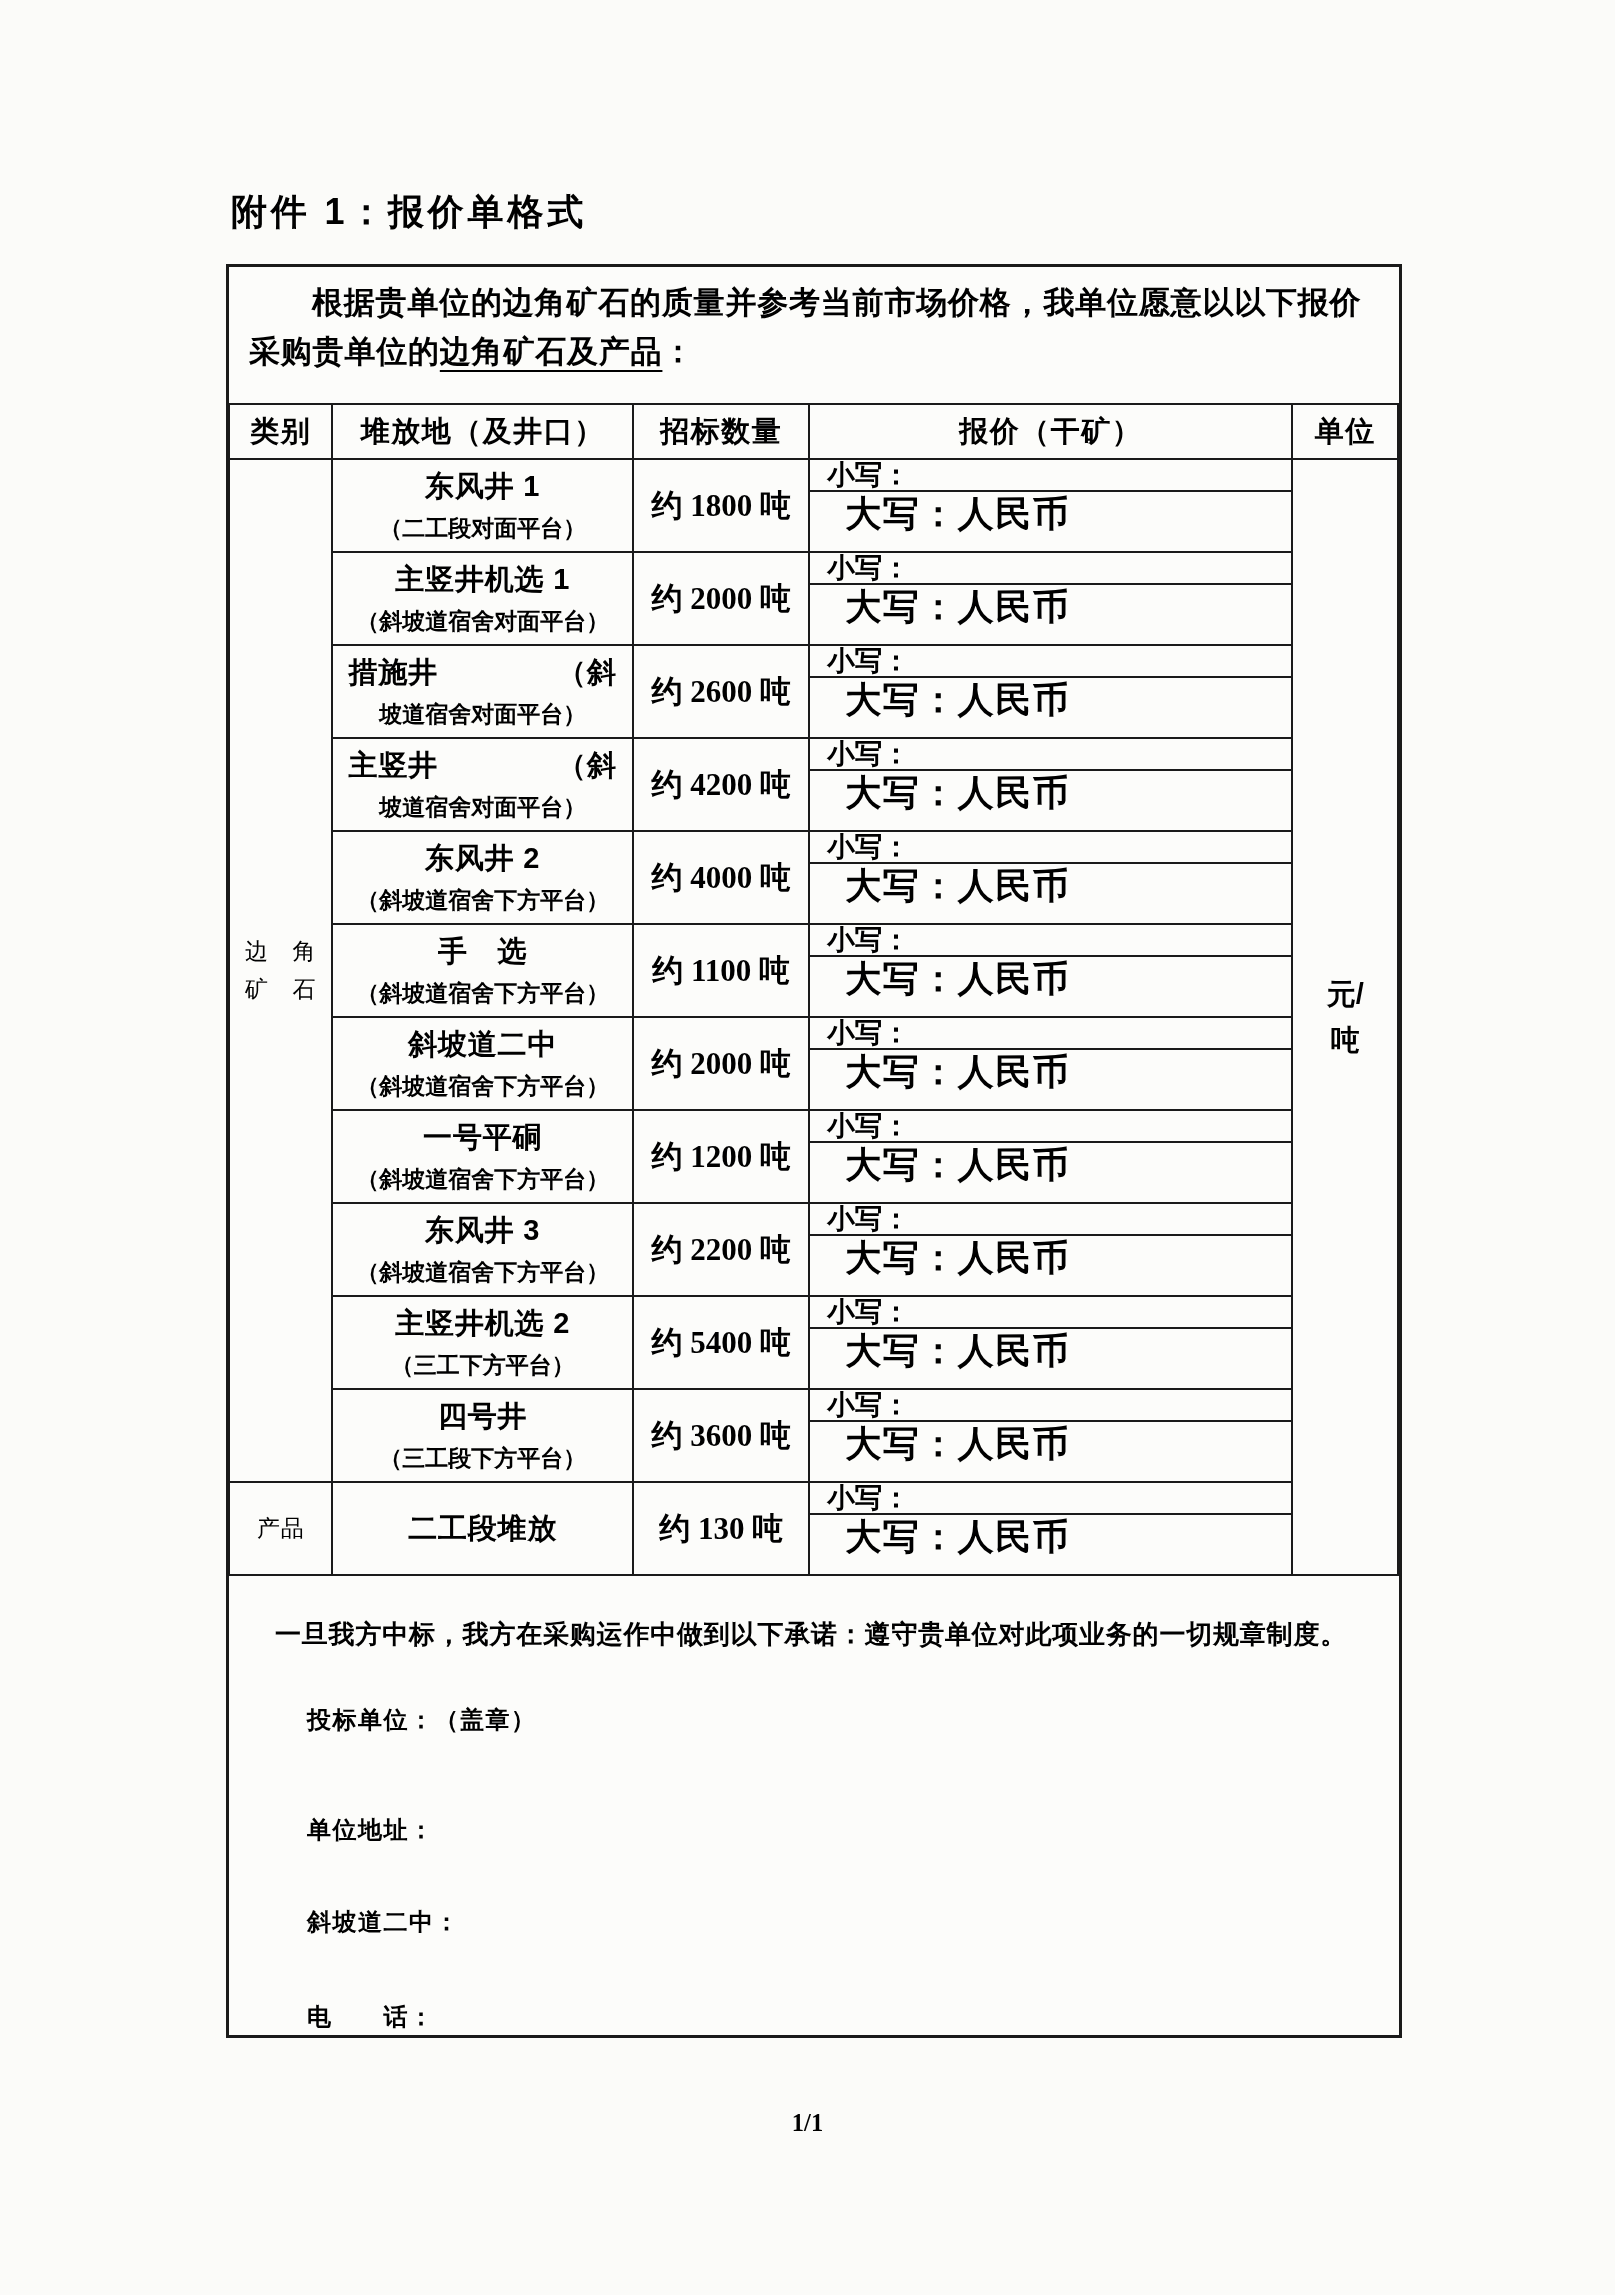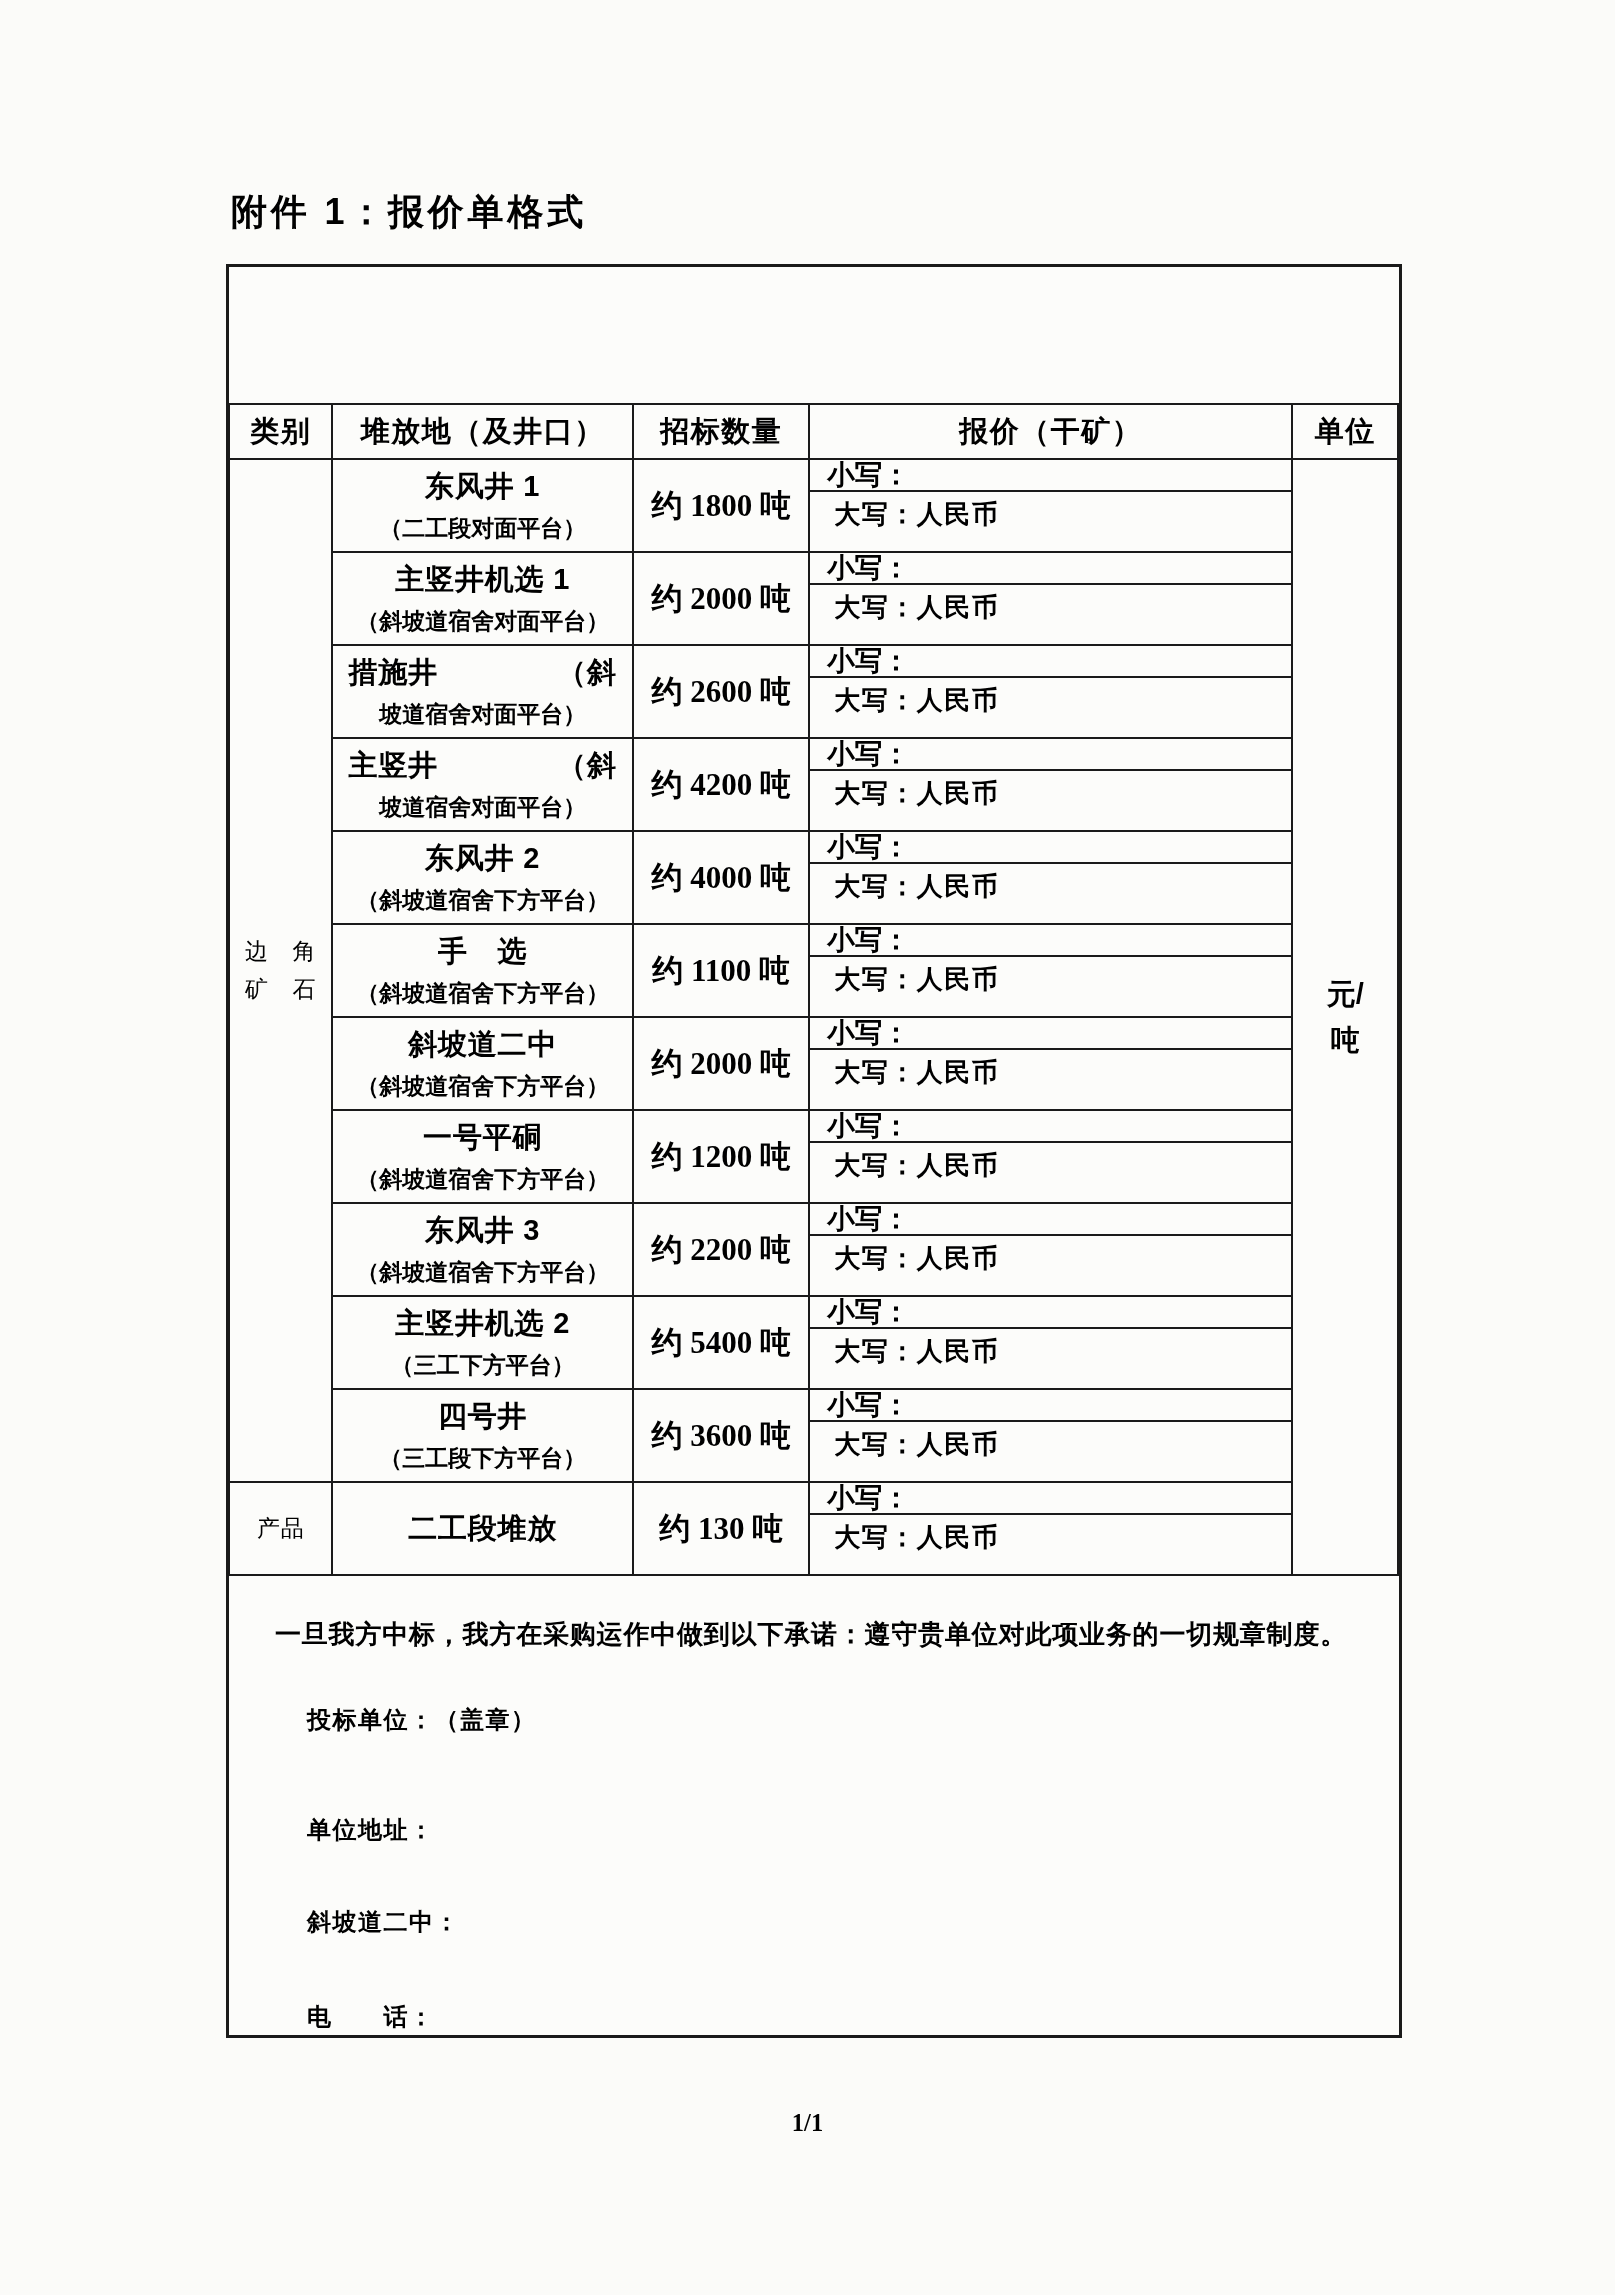--- a/index.html
+++ b/index.html
@@ -52,22 +52,22 @@
     font-family:"Liberation Serif", serif;
   }
   td.price { padding:0; vertical-align:top; }
   td.price .pt {
     height:32px; border-bottom:2.3px solid #1a1a1a;
     display:flex; align-items:center; padding-left:17px;
     font-size:27.5px; font-weight:700;
   }
   td.price .pb {
     height:44px;
-    display:flex; align-items:center; padding-left:24px;
-    font-size:26px; font-weight:700; letter-spacing:1.5px;
+    display:flex; align-items:center; padding-left:35px;
+    font-size:36px; font-weight:700; letter-spacing:1.5px;
   }
   td.unit {
     text-align:center; vertical-align:middle;
     font-size:29px; font-weight:700; line-height:1.6;
   }
   .commitment {
     position:absolute; left:46px; top:1348px; width:1102px;
     font-size:26px; font-weight:700; line-height:1.5; letter-spacing:0.8px;
   }
   .form-line {
@@ -87,20 +87,21 @@
 </style>
 </head>
 <body>
 
 <div class="page">
 
   <div class="doc-title">附件 1：报价单格式</div>
 
   <div class="box">
 
+    <p class="intro"><span>根据贵单位的边角矿石的质量并参考当前市场价格，我单位愿意以以下报价采购贵单位的</span><span class="u">边角矿石及产品</span><span>：</span></p>
 
     <table class="tbl">
       <colgroup>
         <col style="width:103px">
           <col style="width:301px">
           <col style="width:176px">
           <col style="width:483px">
           <col style="width:106px">
       </colgroup>
       <thead>

